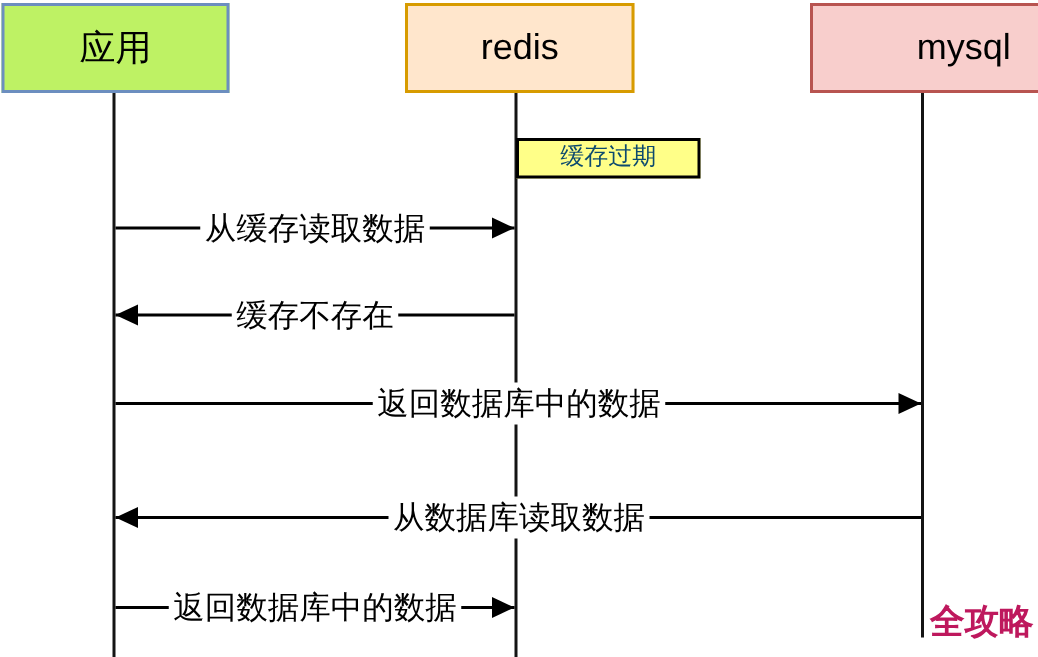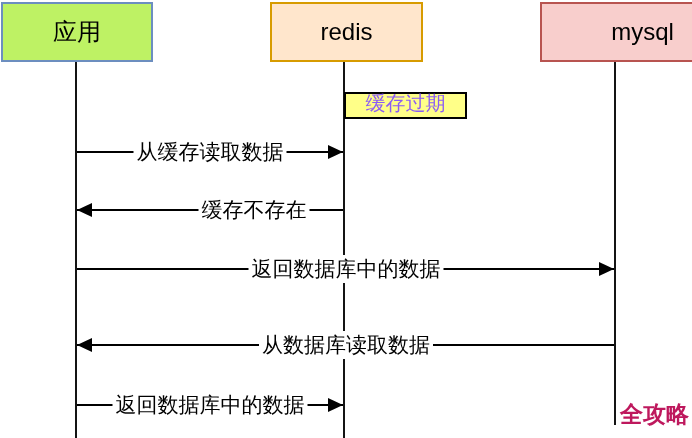--- a/index.html
+++ b/index.html
@@ -48,24 +48,24 @@
   .note {
     position: absolute;
     left: 344px;
     top: 92px;
     width: 123px;
     height: 27px;
     box-sizing: border-box;
     background: #FFFF88;
     border: 2px solid #000000;
     display: flex;
-    align-items: flex-end;
+    align-items: flex-start;
     justify-content: center;
-    font-size: 20px;
-    color: #8b5cf6;
+    font-size: 16px;
+    color: #0c4a6e;
     z-index: 4;
     white-space: nowrap;
   }
 
   
   .msg-line {
     position: absolute;
     height: 2px;
     background: #000000;
     z-index: 2;
@@ -98,21 +98,21 @@
     position: absolute;
     transform: translate(-50%, -50%);
     background: #ffffff;
     padding: 0 3px;
     font-size: 21px;
     color: #000000;
     white-space: nowrap;
     z-index: 5;
   }
   .lb-1 { left: 210px; top: 152px; }
-  .lb-2 { left: 210px; top: 210px; margin-left: 44px; }
+  .lb-2 { left: 210px; top: 210px; }
   .lb-3 { left: 346px; top: 269px; }
   .lb-4 { left: 346px; top: 345px; }
   .lb-5 { left: 210px; top: 405px; }
 
   
   .watermark {
     position: absolute;
     right: 3px;
     bottom: 8px;
     font-size: 23px;

